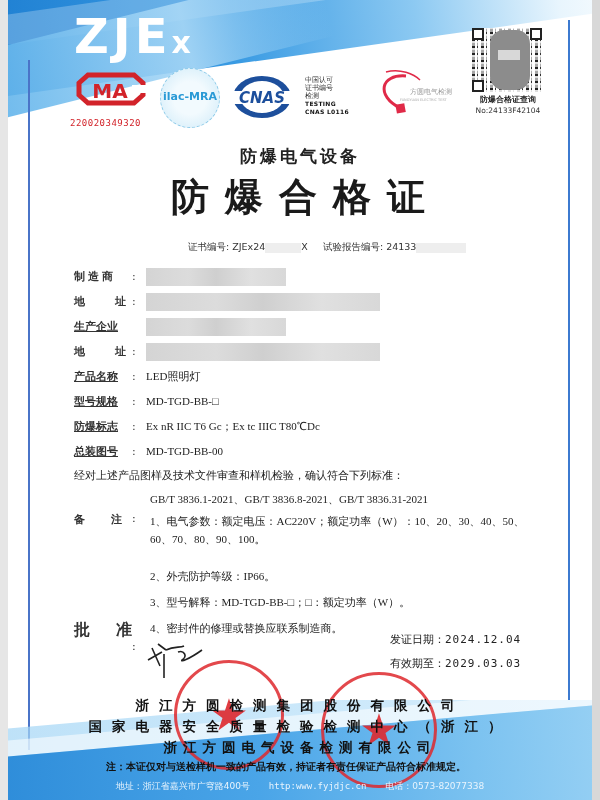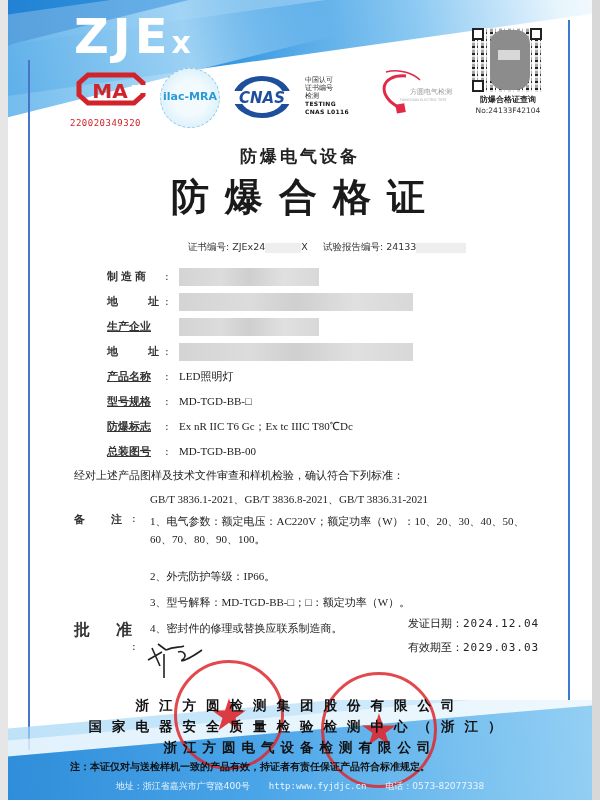--- a/index.html
+++ b/index.html
@@ -35,50 +35,50 @@
   .qr-corner { position:absolute; width:12px; height:12px; border:2px solid #222; background:#fff; box-sizing:border-box; }
   .qr-caption { position:absolute; left:460px; top:95px; width:80px; text-align:center; font-size:8px; line-height:10px; color:#222; font-weight:bold; }
   .qr-no { position:absolute; left:458px; top:106px; width:84px; text-align:center; font-size:7.5px; color:#333; }
   
   .subtitle { position:absolute; left:0; width:584px; top:145px; text-align:center; font-size:17px; font-weight:bold; letter-spacing:3px; color:#222; }
   .title { position:absolute; left:0; width:584px; top:172px; text-align:center; font-size:38px; font-weight:bold; letter-spacing:16px; color:#1a1a1a; padding-left:12px; box-sizing:border-box; }
   .nums { position:absolute; left:180px; top:241px; font-size:9.5px; color:#333; white-space:nowrap; }
   .nums .gap { display:inline-block; width:36px; height:10px; background:#eeeeee; vertical-align:middle; }
   
   .fields { position:absolute; left:66px; top:264px; width:500px; }
-  .row { position:relative; height:25px; line-height:25px; font-size:11px; white-space:nowrap;margin-left:33px; }
+  .row { position:relative; height:25px; line-height:25px; font-size:11px; white-space:nowrap; }
   .lbl { display:inline-block; width:58px; font-weight:bold; color:#333; letter-spacing:3px; }
   .lbl.sp { letter-spacing:0;text-decoration:underline; }
   .colon { display:inline-block; width:14px; color:#333; }
   .val { font-family:"Liberation Serif", serif; font-size:11px; color:#222; }
   .redact { display:inline-block; height:18px; vertical-align:middle; background:linear-gradient(90deg,#d4d4d4,#dcdcdc 30%,#cfcfcf 50%,#e0e0e0 75%,#d8d8d8); }
   .confirm { position:absolute; left:66px; top:468px; font-size:11px; color:#222; }
   .standards { position:absolute; left:142px; top:492px; font-family:"Liberation Serif", serif; font-size:11px; color:#222; }
   .notes { position:absolute; left:66px; top:512px; width:500px; font-size:11px; color:#222; }
   .notes .nl { position:absolute; left:0; top:0; font-weight:bold; color:#333; letter-spacing:26px; }
   .notes .nc { position:absolute; left:58px; top:0; }
   .notes .items { position:absolute; left:76px; top:0; width:380px; font-family:"Liberation Serif", serif; }
   .notes .item { line-height:18px; margin-bottom:8px; font-size:11px; }
   .notes .item:first-child { margin-bottom:19px; }
   .approve { position:absolute; left:66px; top:620px; font-size:16px; font-weight:bold; color:#333; letter-spacing:26px;text-align:center; }
   .approve-colon { position:absolute; left:124px; top:640px; font-size:11px; }
   .signature { position:absolute; left:136px; top:636px; width:70px; height:45px; }
-  .dates { position:absolute; left:382px; top:616px; font-size:11px; color:#222;margin-left:18px; }
+  .dates { position:absolute; left:382px; top:632px; font-size:11px; color:#222; }
   .dates div { height:24px; line-height:16px; }
   .dates .d { font-family:"DejaVu Sans Mono", monospace; font-size:11px; letter-spacing:1px; }
   
   .banner-bottom { position:absolute; left:0; top:700px; width:584px; height:100px; overflow:hidden; }
   .bb1 { position:absolute; left:-40px; top:60px; width:720px; height:140px; background:linear-gradient(90deg,#2b8ad8,#4aa5e8 40%,#7bc2f0 70%,#a8d9f6); transform:rotate(-5deg); transform-origin:left top; }
   .bb2 { position:absolute; left:-40px; top:32px; width:720px; height:60px; background:linear-gradient(90deg,rgba(160,212,245,.7),rgba(210,236,252,.8)); transform:rotate(-5deg); transform-origin:left top; }
   .bb3 { position:absolute; left:-40px; top:44px; width:720px; height:16px; background:rgba(255,255,255,.55); transform:rotate(-5deg); transform-origin:left top; }
   .stamp { position:absolute; border:3px solid rgba(222,40,45,.85); border-radius:50%; }
   .stamp .star { position:absolute; left:50%; top:50%; transform:translate(-50%,-50%); color:rgba(222,40,45,.9); font-size:44px; line-height:44px; }
   .orgs { position:absolute; left:0; width:584px; top:695px; text-align:center; font-size:13.5px; font-weight:bold; color:#111; line-height:21px; letter-spacing:10px; }
   .orgs div:last-child { letter-spacing:6px; }
-  .disclaimer { position:absolute; left:0; width:484px; top:760px; text-align:center; font-size:10px; color:#111; font-weight:bold; }
+  .disclaimer { position:absolute; left:0; width:484px; top:760px; text-align:center; font-size:10px; color:#111; font-weight:bold;padding-left:36px; }
   .footer { position:absolute; left:0; width:584px; top:780px; text-align:center; font-size:9px; color:#e8f4fd; white-space:nowrap; }
   .footer span { margin:0 8px; }
   .footer .mono { font-family:"DejaVu Sans Mono", monospace; }
 </style>
 </head>
 <body>
 
 <div class="edge-left"></div>
 <div class="page">
 

